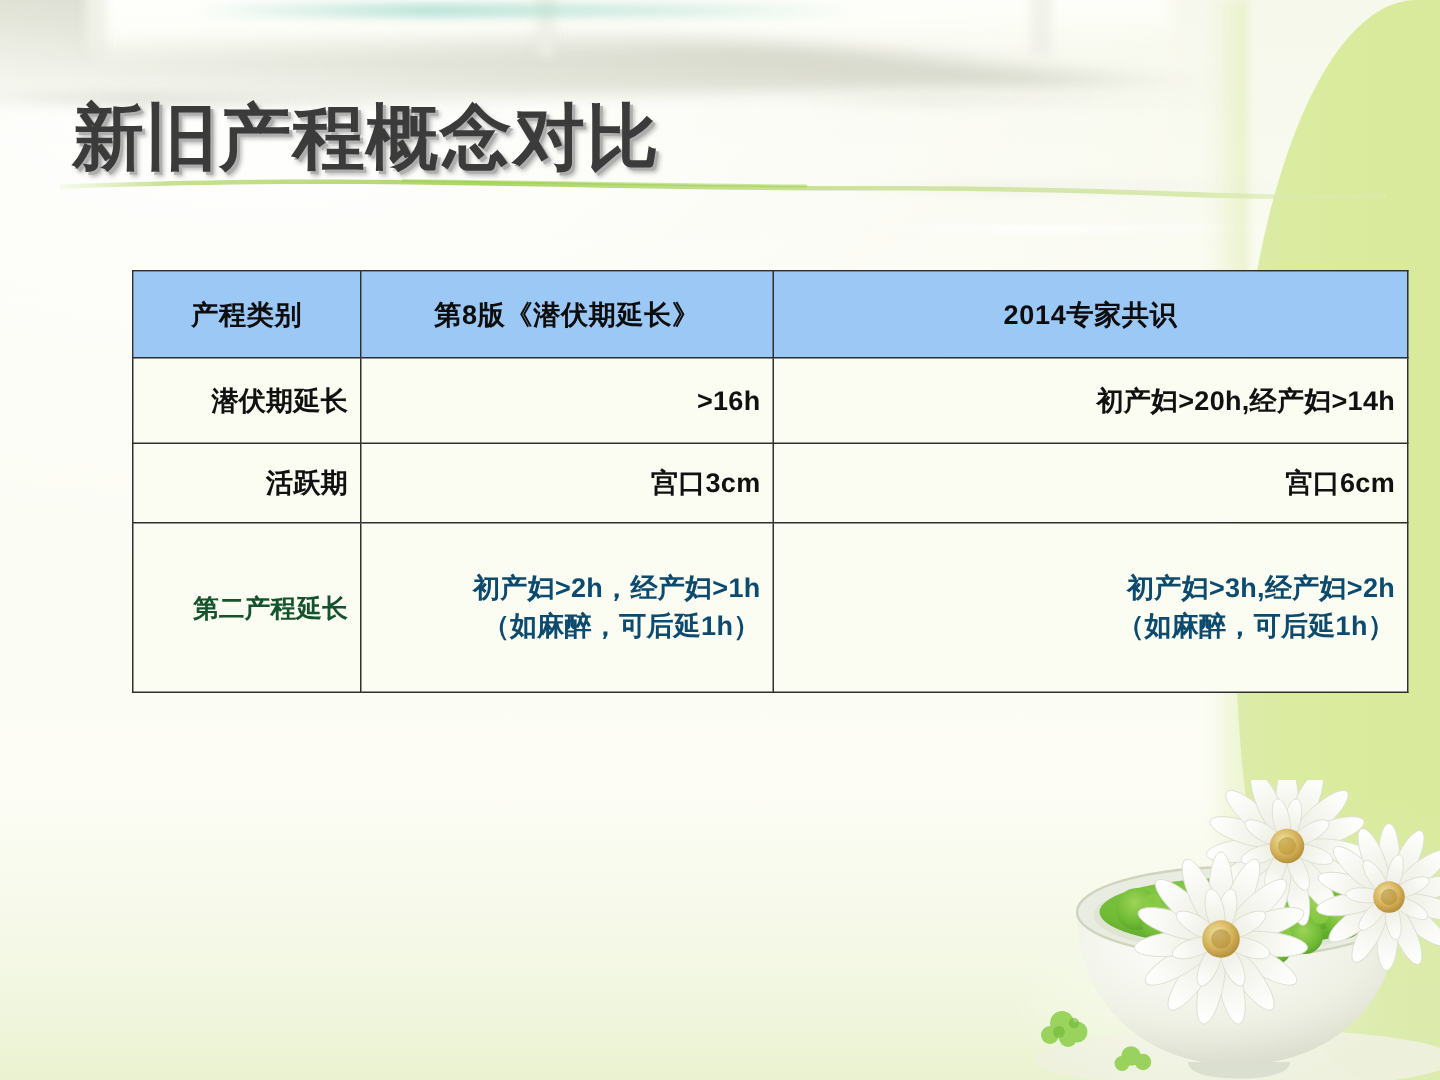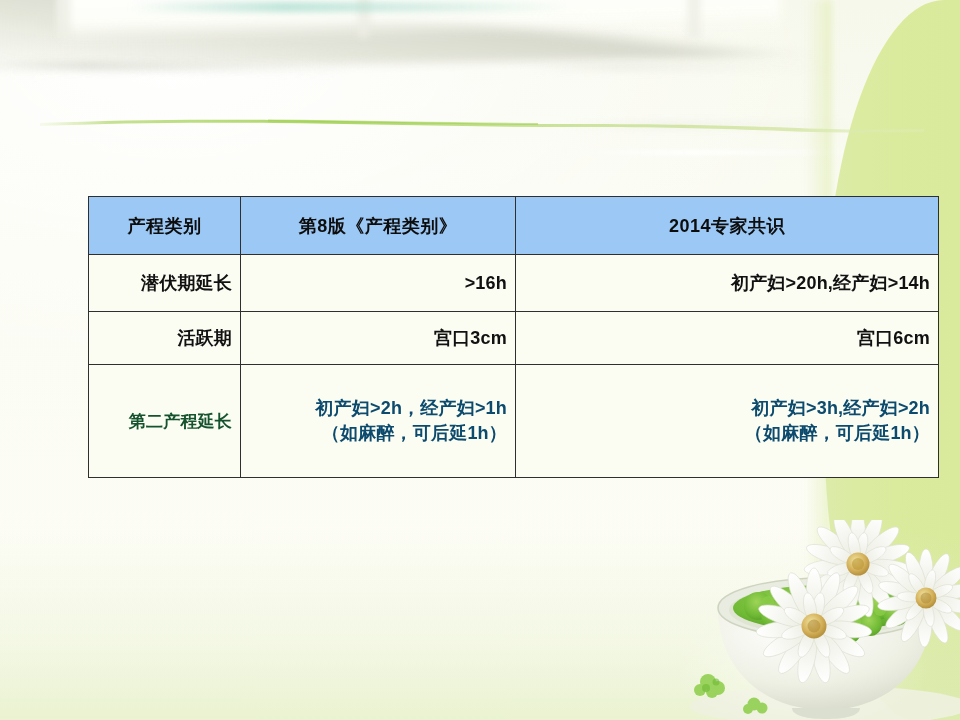--- a/index.html
+++ b/index.html
@@ -150,21 +150,21 @@
     text-shadow:
        2px 2px 0 rgba(170,170,170,0.85),
        3px 3px 3px rgba(130,130,130,0.55);
     white-space: nowrap;
   }
 
   
   .table-wrap {
     position: absolute;
     left: 88px;
-    top: 196px;
+    top: 180px;
     width: 850px;
   }
   table.compare {
     border-collapse: collapse;
     width: 850px;
     table-layout: fixed;
   }
   table.compare col.c1 { width: 152px; }
   table.compare col.c2 { width: 275px; }
   table.compare col.c3 { width: 423px; }
@@ -232,20 +232,21 @@
     <div class="bg-teal-wisp"></div>
     <div class="bg-glare g1"></div>
     <div class="bg-glare g2"></div>
     <div class="bg-glare g3"></div>
     <div class="bg-glare-light"></div>
     <div class="bg-green-band-soft"></div>
     <div class="bg-green-band"></div>
     <div class="bg-green-bottom"></div>
   </div>
 
+  <div class="slide-title">新旧产程概念对比</div>
 
   <svg class="title-stroke" viewBox="0 0 888 16" preserveAspectRatio="none">
     <defs>
       <linearGradient id="brushGrad" x1="0" y1="0" x2="1" y2="0">
         <stop offset="0%" stop-color="#cfe49a" stop-opacity="0.15"></stop>
         <stop offset="8%" stop-color="#bcdc7f" stop-opacity="0.85"></stop>
         <stop offset="32%" stop-color="#a8d45f" stop-opacity="0.95"></stop>
         <stop offset="62%" stop-color="#c3de8b" stop-opacity="0.8"></stop>
         <stop offset="86%" stop-color="#d6e7a9" stop-opacity="0.85"></stop>
         <stop offset="100%" stop-color="#dfeebb" stop-opacity="0.35"></stop>
@@ -260,21 +261,21 @@
   <div class="table-wrap">
     <table class="compare">
       <colgroup>
         <col class="c1">
           <col class="c2">
           <col class="c3">
       </colgroup>
       <thead>
         <tr>
           <th>产程类别</th>
-          <th>第8版《产程类别》</th>
+          <th>第8版《潜伏期延长》</th>
           <th>2014专家共识</th>
         </tr>
       </thead>
       <tbody>
         <tr class="r1">
           <td class="label">潜伏期延长</td>
           <td class="value">&gt;16h</td>
           <td class="value">初产妇&gt;20h,经产妇&gt;14h</td>
         </tr>
         <tr class="r2">

